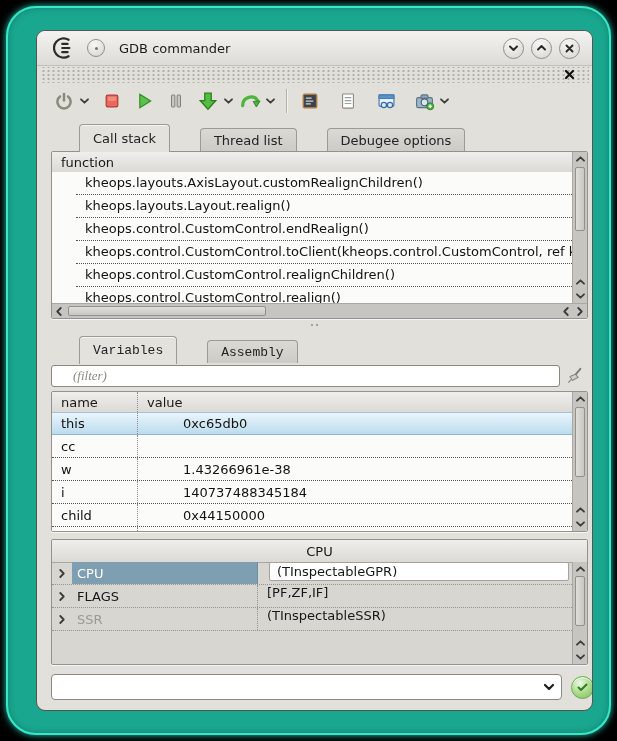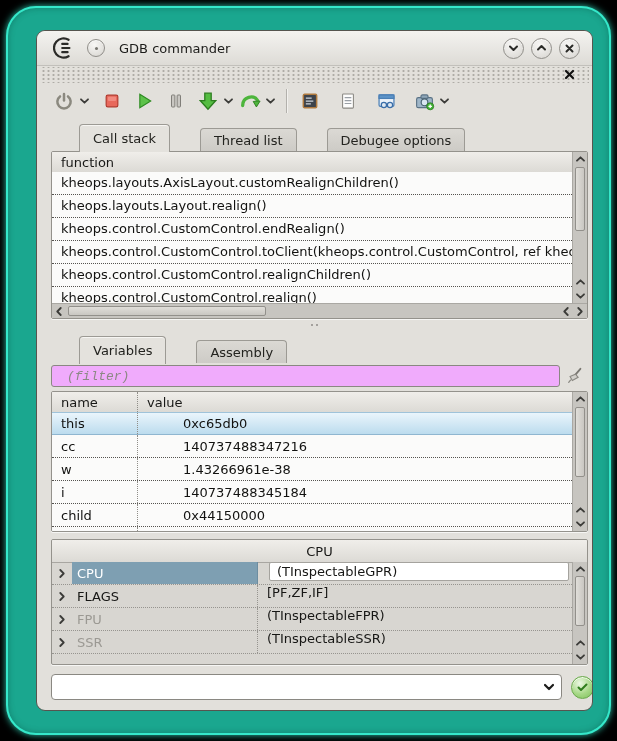--- a/index.html
+++ b/index.html
@@ -31,55 +31,55 @@
   .dockclose{position:absolute;right:14px;top:2px;width:11px;height:11px;}
   
   .toolbar{height:36px;flex:0 0 36px;display:flex;align-items:center;padding-left:14px;}
   .tbtn{width:26px;height:26px;display:flex;align-items:center;justify-content:center;flex:0 0 auto;}
   .caret{width:14px;height:26px;display:flex;align-items:center;justify-content:center;flex:0 0 auto;margin-right:2px;}
   .tsep{width:1px;height:24px;background:#b3b1ac;border-right:1px solid #f2f1ee;margin:0 9px 0 7px;flex:0 0 auto;}
   .tgap{width:6px;flex:0 0 auto;}
   
   .tabs{display:flex;align-items:flex-end;padding-left:14px;position:relative;z-index:3;}
   .tabs1{height:30px;flex:0 0 30px;margin-top:2px;}
-  .tabs2{height:29px;flex:0 0 29px;margin-top:3px;}
+  .tabs2{height:29px;flex:0 0 29px;margin-top:3px;font-family:Liberation Mono, monospace;}
   .tab{font-size:13px;color:#23231f;padding:0 13px;display:flex;align-items:center;
     border:1px solid #9c9a94;border-bottom:none;border-radius:4px 4px 0 0;
     background:linear-gradient(#dbd9d4,#cdcbc6);height:22px;margin-right:2px;position:relative;margin-left:28px;}
   .tab.active{background:#e4e2dd;height:27px;z-index:4;margin-bottom:-1px;box-shadow:inset 0 1px 0 #f6f5f2;}
   
   .panel{position:relative;margin:0 4px 0 14px;border:1px solid #94928c;border-radius:2px;
     background:#fbfbfa;box-sizing:border-box;overflow:hidden;box-shadow:0 1px 0 rgba(255,255,255,.7);}
   .colheader{background:linear-gradient(#f0eeea,#dcdad5);border-bottom:1px solid #a8a6a1;
     font-size:13px;color:#181816;display:flex;align-items:center;}
   
   .cs-panel{height:168px;flex:0 0 168px;}
   .cs-header{position:absolute;left:0;right:15px;top:0;height:20px;padding-left:9px;}
   .cs-rows{position:absolute;left:0;right:15px;top:20px;bottom:15px;overflow:hidden;background:#fbfbfa;}
   .cs-row{height:22px;line-height:22px;font-size:13px;color:#121210;padding-left:9px;
-    border-bottom:1px dotted #55534f;white-space:nowrap;overflow:hidden;}
+    border-bottom:1px dotted #55534f;white-space:nowrap;overflow:hidden;margin-left:24px;}
   
   .vsb{position:absolute;right:0;top:0;width:15px;background:#c7c5c0;border-left:1px solid #aaa8a3;box-sizing:border-box;}
   .vsb .arr{height:14px;display:flex;align-items:center;justify-content:center;}
   .vsb-thumb{position:absolute;left:2px;right:2px;background:linear-gradient(90deg,#e0ded9,#c9c7c2);
     border:1px solid #92908b;border-radius:2px;}
   .vsb-bot{position:absolute;left:0;right:0;bottom:0;}
   .hsb{position:absolute;left:0;right:0;bottom:0;height:15px;background:#c7c5c0;border-top:1px solid #aaa8a3;box-sizing:border-box;}
   .hsb .arr{position:absolute;top:0;bottom:0;width:14px;display:flex;align-items:center;justify-content:center;}
   .hsb-thumb{position:absolute;top:2px;bottom:2px;background:linear-gradient(#e0ded9,#c9c7c2);
     border:1px solid #92908b;border-radius:2px;}
   .sbchev{stroke:#3c3c39;stroke-width:1.8;fill:none;stroke-linecap:round;stroke-linejoin:round;}
   
   .split{height:12px;flex:0 0 12px;display:flex;align-items:center;justify-content:center;gap:3px;}
   .split i{width:2px;height:2px;border-radius:50%;background:#8f8d88;}
   
   .filterrow{height:26px;flex:0 0 26px;display:flex;align-items:center;margin:0 4px 2px 14px;}
-  .filterinput{flex:1 1 auto;height:22px;border:1px solid #8a8882;border-radius:3px;background:#f0abfc;
-    font-size:13px;font-style:italic;color:#30302c;padding:0 15px;outline:none;box-sizing:border-box;
-    font-family:Liberation Mono, monospace;}
+  .filterinput{flex:1 1 auto;height:22px;border:1px solid #8a8882;border-radius:3px;background:#ffffff;
+    font-size:13px;font-style:italic;color:#30302c;padding:0 21px;outline:none;box-sizing:border-box;
+    font-family:Liberation Serif, serif;}
   .filterinput::placeholder{color:#8b8984;font-style:italic;}
   .brushbtn{width:26px;height:24px;display:flex;align-items:center;justify-content:center;flex:0 0 auto;margin-left:2px;}
   
   .vars-panel{height:141px;flex:0 0 141px;}
   .vars-header{position:absolute;left:0;right:15px;top:0;height:20px;}
   .vh-name{width:86px;padding-left:9px;box-sizing:border-box;border-right:1px dotted #8f8d88;height:100%;display:flex;align-items:center;}
   .vh-value{padding-left:9px;display:flex;align-items:center;height:100%;flex:1;}
   .vars-rows{position:absolute;left:0;right:15px;top:20px;bottom:0;overflow:hidden;background:#fbfbfa;}
   .v-row{height:23px;display:flex;font-size:13px;color:#121210;border-bottom:1px dotted #55534f;box-sizing:border-box;gap:36px;}
   .v-name{width:86px;padding-left:9px;box-sizing:border-box;border-right:1px dotted #8f8d88;display:flex;align-items:center;}
@@ -331,21 +331,20 @@
         <div class="vh-name">name</div>
         <div class="vh-value">value</div>
       </div>
       <div class="vars-rows">
         <div class="v-row selected">
           <div class="v-name">this</div>
           <div class="v-value">0xc65db0</div>
         </div>
         <div class="v-row">
           <div class="v-name">cc</div>
-          <div class="v-value">140737488347216</div>
         </div>
         <div class="v-row">
           <div class="v-name">w</div>
           <div class="v-value">1.43266961e-38</div>
         </div>
         <div class="v-row">
           <div class="v-name">i</div>
           <div class="v-value">140737488345184</div>
         </div>
         <div class="v-row">
@@ -403,29 +402,20 @@
             </div>
           <div class="c-name">FLAGS</div>
           <div class="c-value">[PF,ZF,IF]</div>
         </div>
         <div class="c-row">
           <div class="c-gutter">
               <svg width="6" height="9" viewBox="0 0 6 9">
                 <path d="M1.3,1 L4.7,4.5 L1.3,8" class="sbchev"></path>
               </svg>
             </div>
-          <div class="c-name dim">FPU</div>
-          <div class="c-value">(TInspectableFPR)</div>
-        </div>
-        <div class="c-row">
-          <div class="c-gutter">
-              <svg width="6" height="9" viewBox="0 0 6 9">
-                <path d="M1.3,1 L4.7,4.5 L1.3,8" class="sbchev"></path>
-              </svg>
-            </div>
           <div class="c-name dim">SSR</div>
           <div class="c-value">(TInspectableSSR)</div>
         </div>
       </div>
       <div class="vsb" style="top:22px;bottom:0;">
         <div class="arr">
             <svg width="9" height="6" viewBox="0 0 9 6">
               <path d="M1,4.7 L4.5,1.3 L8,4.7" class="sbchev"></path>
             </svg>
           </div>

